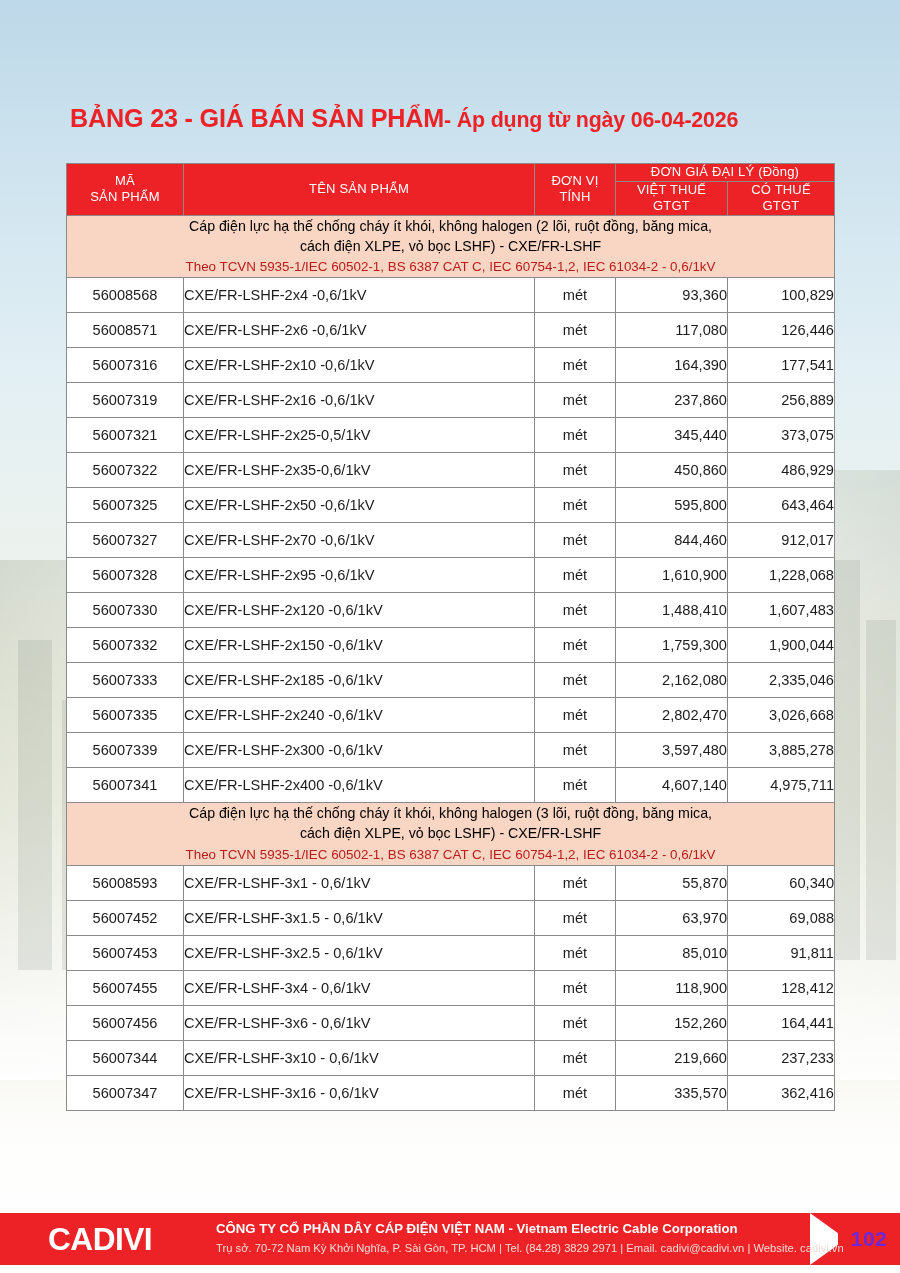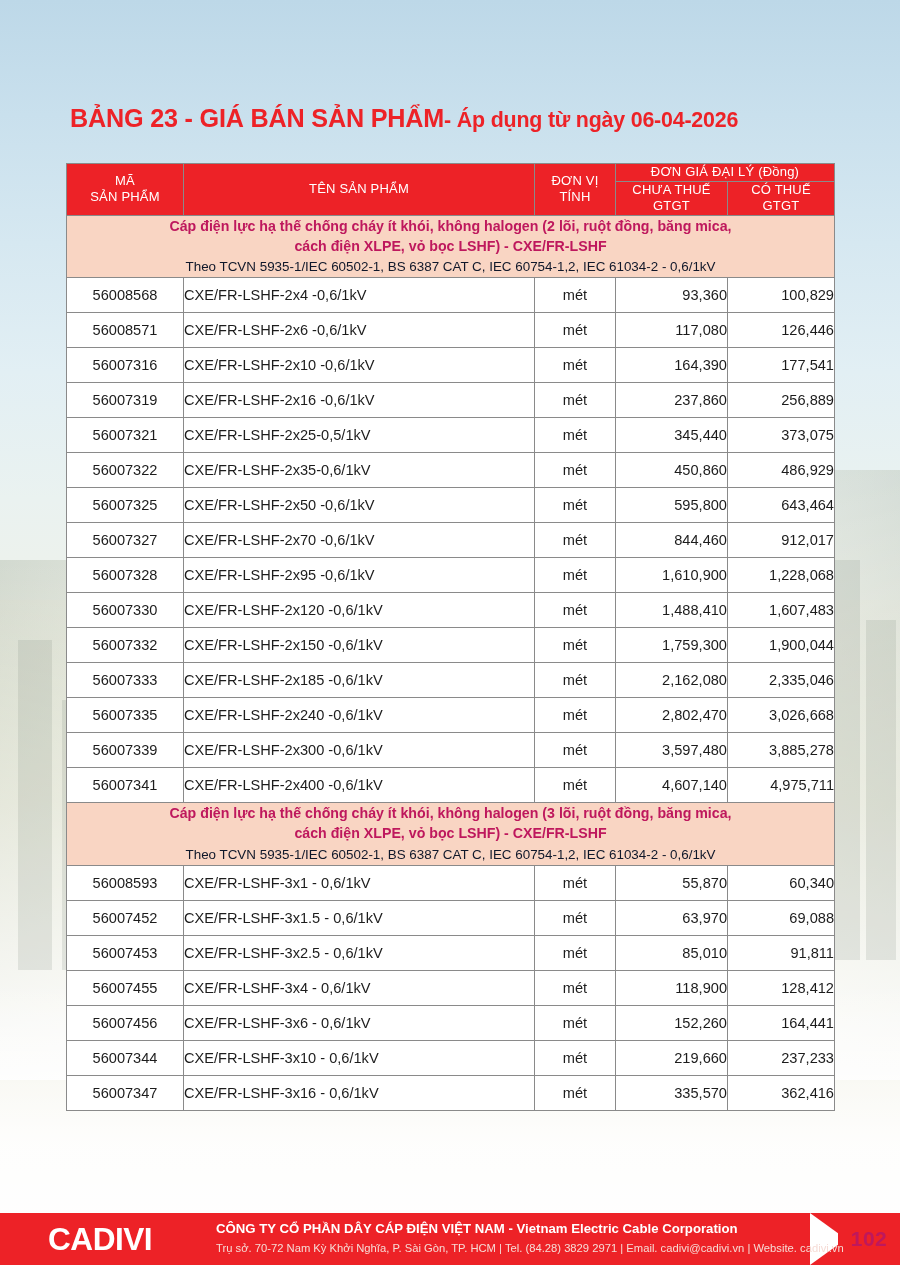--- a/index.html
+++ b/index.html
@@ -126,27 +126,27 @@
   .hd span { display: block; }
 
   
   .sect {
     background: #F9D5C3;
     text-align: center;
     padding: 9px 10px 10px 10px;
   }
   .sect .s1 {
     font-size: 14.2px;
-    font-weight: bold;
-    color: #be185d;
+    font-weight: normal;
+    color: #000000;
     line-height: 1.42;
   }
   .sect .s2 {
     font-size: 13.4px;
-    color: #0f172a;
+    color: #b91c1c;
     line-height: 1.5;
     margin-top: 1px;
   }
 
   
   .c-code, .c-name, .c-unit, .c-p1, .c-p2 {
     font-size: 14.6px;
     color: #1c1c1c;
     height: 34px;
   }
@@ -181,21 +181,21 @@
   .footer-page {
     position: absolute;
     left: 838px; top: 0;
     width: 62px; height: 52px;
     background: #ED2227;
   }
   .page-num {
     position: absolute;
     left: 838px; top: 0;
     width: 62px; height: 52px;
-    color: #be185d;
+    color: #6d28d9;
     font-size: 21px;
     font-weight: bold;
     display: flex;
     align-items: center;
     justify-content: center;
     letter-spacing: .5px;
   }
   .logo {
     position: absolute;
     left: 48px; top: 9px;
@@ -268,21 +268,21 @@
         <th class="hd hd-outer" rowspan="2">
           <span>ĐƠN VỊ</span>
           <span>TÍNH</span>
         </th>
         <th class="hd hd-outer" colspan="2">
           <span>ĐƠN GIÁ ĐẠI LÝ (Đồng)</span>
         </th>
       </tr>
       <tr>
         <th class="hd hd-outer">
-          <span>CHƯA THUẾ</span>
+          <span>VIỆT THUẾ</span>
           <span>GTGT</span>
         </th>
         <th class="hd hd-outer">
           <span>CÓ THUẾ</span>
           <span>GTGT</span>
         </th>
       </tr>
     </thead>
     <tbody id="table-body">
         <tr>

